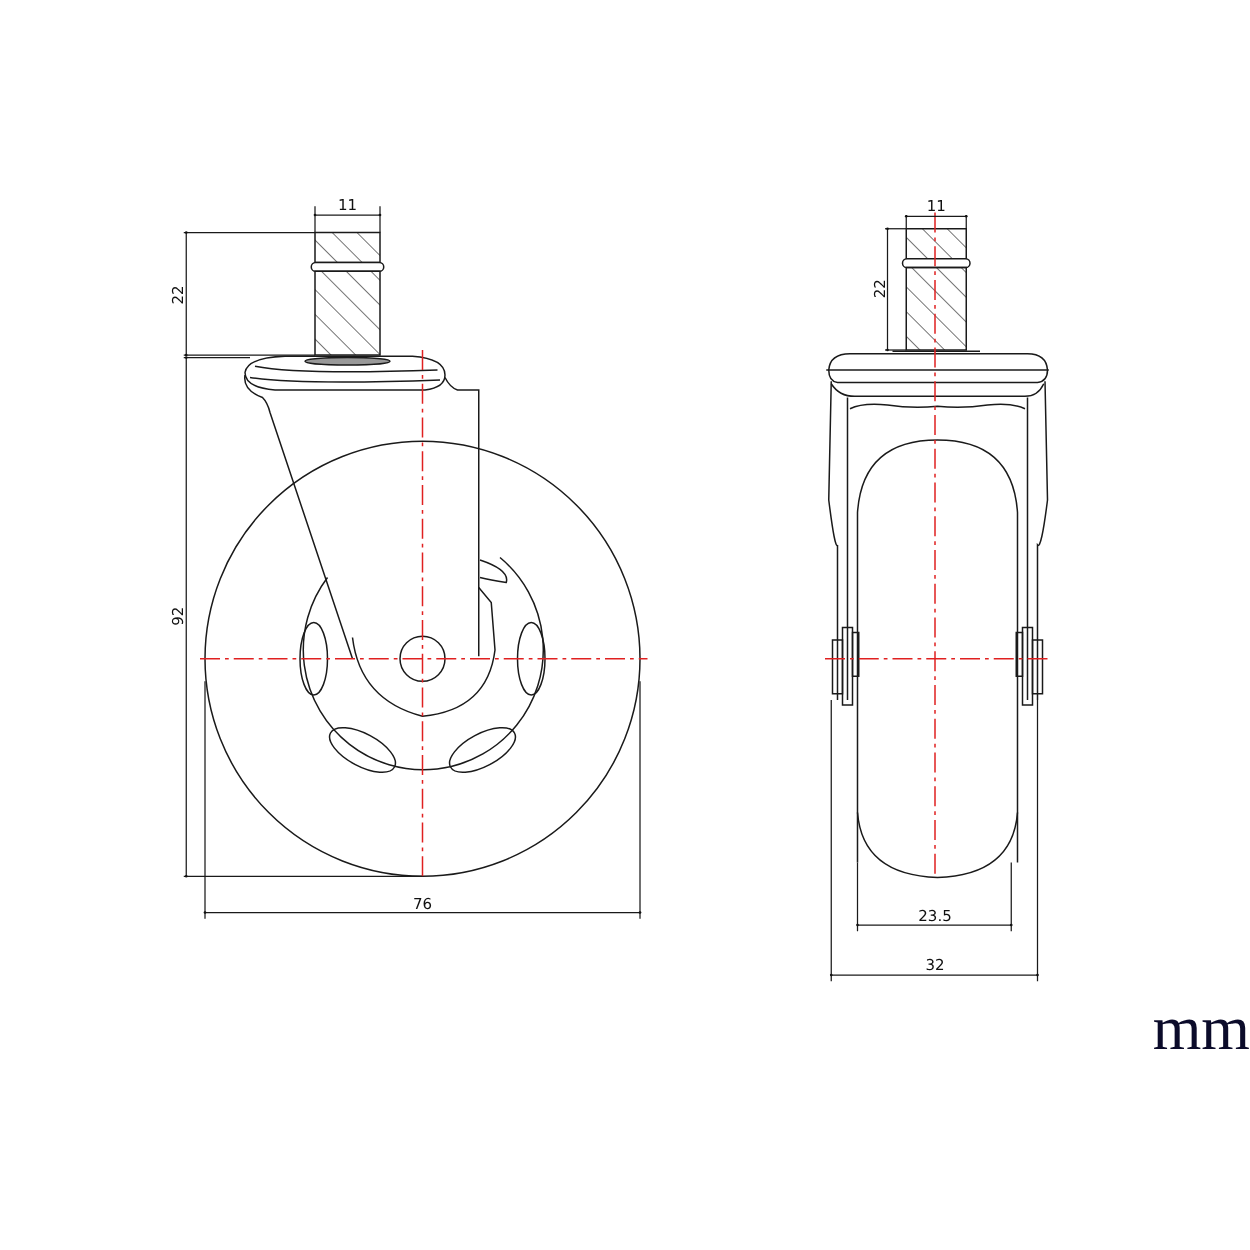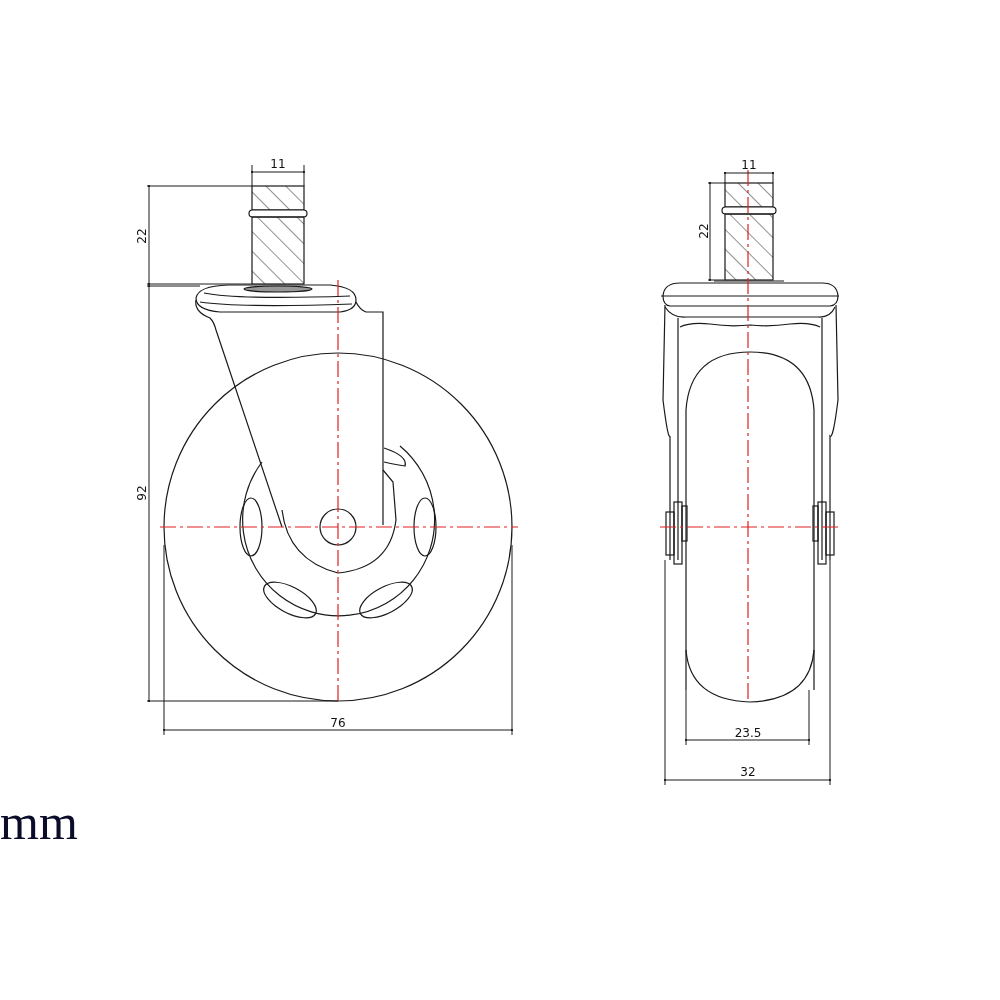--- a/index.html
+++ b/index.html
@@ -1,20 +1,20 @@
 <!DOCTYPE html>
 <html><head>
 <meta charset="utf-8">
 <style>
   html, body { margin: 0; padding: 0; background: #ffffff; }
   body { width: 1000px; height: 1000px; position: relative; overflow: hidden; }
   #drawing { position: absolute; left: 0; top: 0; width: 1000px; height: 1000px; }
   .dim-text { font-family: "DejaVu Sans", sans-serif; font-size: 12px; fill: #111; }
   .unit-label {
-    position: absolute; left: 0; width: 1000px; top: 793px; text-align: left;
+    position: absolute; left: 0; width: 1000px; top: 793px; text-align: right;
     font-family: "Liberation Serif", "DejaVu Serif", serif; font-size: 50px; color: #0b0b2a;
   }
 </style>
 </head>
 <body>
 
 <svg id="drawing" viewBox="0 0 1000 1000" xmlns="http://www.w3.org/2000/svg">
   <defs>
     <pattern id="hatch" patternUnits="userSpaceOnUse" width="14" height="14" patternTransform="rotate(-45)">
       <line x1="0" y1="0" x2="0" y2="14" stroke="#222" stroke-width="1"></line>

